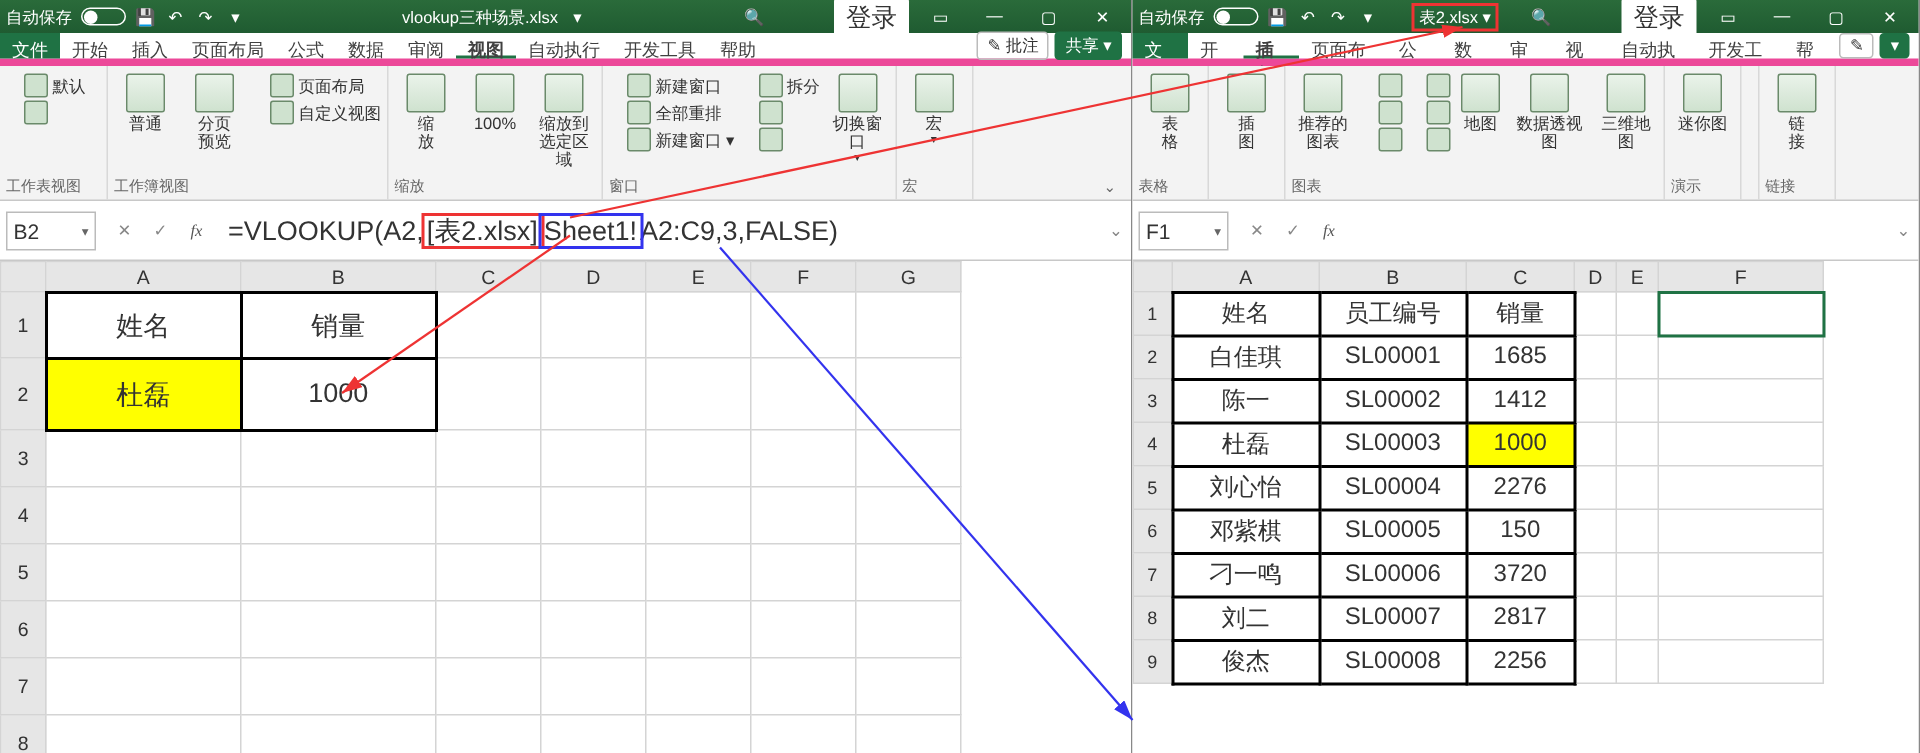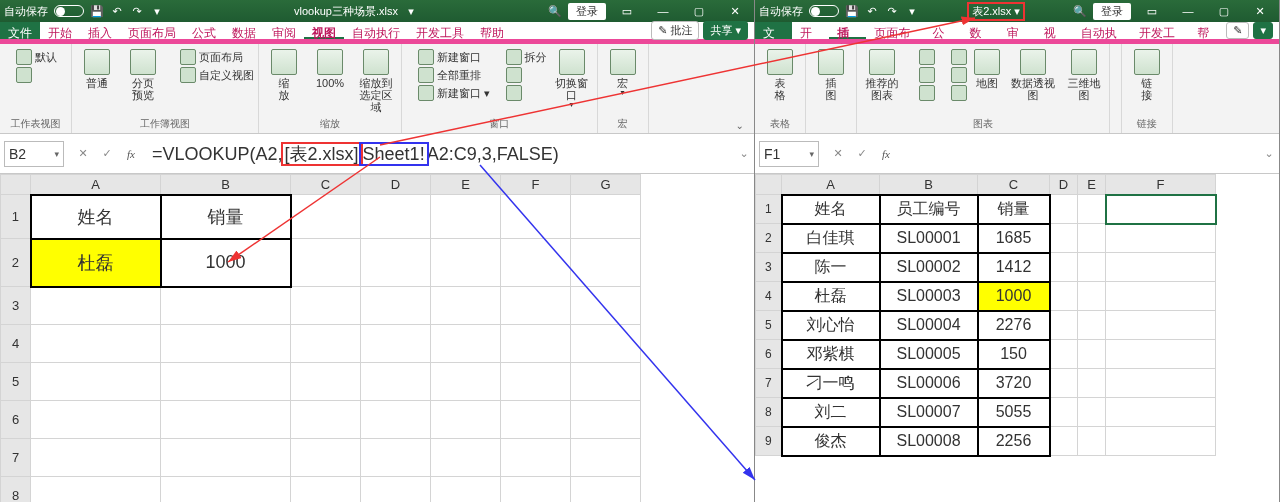--- a/index.html
+++ b/index.html
@@ -48,40 +48,40 @@
     content:""; width:9px; height:9px; border-radius:50%; background:#fff;
   }
   .titlebar .icon {
     width: 14px; height: 14px; display: inline-flex;
     align-items:center; justify-content:center;
     font-size: 11px; cursor: pointer;
   }
   .titlebar .spacer { flex: 1; }
   .titlebar .login-btn {
     background:#fff; color:#333; padding:1px 8px; border-radius:2px;
-    font-size:11px; cursor:pointer;
+    font-size:17px; cursor:pointer;margin-left:40px;
   }
   .titlebar .wc { width:30px; text-align:center; cursor:pointer; }
   .filename-box {
     border: 2px solid #e33; padding: 0 3px;
   }
 
   
   .tabs {
     height: 22px;
     background: #fff;
     border-bottom: 5px solid #ec4899;
     display: flex;
     align-items: stretch;
     font-size: 12px;
   }
   .tabs .tab {
     padding: 3px 8px;
     cursor: pointer;
-    color: #be185d;
+    color: #404040;
   }
   .tabs .tab.file {
     background: #1f7244;
     color: #fff;
   }
   .tabs .tab.active {
     border-bottom: 2px solid #1f7244;
     font-weight: 600;
   }
   .tabs .right-tools {
@@ -116,21 +116,21 @@
     flex-direction: column;
     padding: 3px 4px 0 4px;
   }
   .rgroup .controls {
     flex: 1;
     display: flex;
     gap: 4px;
     align-items: flex-start;
   }
   .rgroup .glabel {
-    text-align: center;
+    text-align: left;
     color: #666;
     font-size: 10px;
     padding: 2px 0;
   }
   .btn-lg {
     display: flex;
     flex-direction: column;
     align-items: center;
     width: 42px;
     cursor: pointer;
@@ -634,20 +634,29 @@
             </div>
           <div class="btn-lg">
               <div class="ico"></div>
               <span style="white-space:pre-line">三维地
 图</span>
             </div>
         </div>
         <div class="glabel">图表</div>
       </div>
       <div class="rgroup">
+        <div class="controls">
+          <div class="btn-lg">
+              <div class="ico"></div>
+              <span>迷你图</span>
+            </div>
+        </div>
+        <div class="glabel">演示</div>
+      </div>
+      <div class="rgroup">
         <div class="glabel">&nbsp;</div>
       </div>
       <div class="rgroup">
         <div class="controls">
           <div class="btn-lg">
               <div class="ico"></div>
               <span style="white-space:pre-line">链
 接</span>
             </div>
         </div>
@@ -743,21 +752,21 @@
               <td class="data-border">SL00006</td>
               <td class="data-border">3720</td>
               <td class=""></td>
               <td class=""></td>
               <td class=""></td>
             </tr>
             <tr>
               <th>8</th>
               <td class="data-border">刘二</td>
               <td class="data-border">SL00007</td>
-              <td class="data-border">5055</td>
+              <td class="data-border">2817</td>
               <td class=""></td>
               <td class=""></td>
               <td class=""></td>
             </tr>
             <tr>
               <th>9</th>
               <td class="data-border">俊杰</td>
               <td class="data-border">SL00008</td>
               <td class="data-border">2256</td>
               <td class=""></td>

